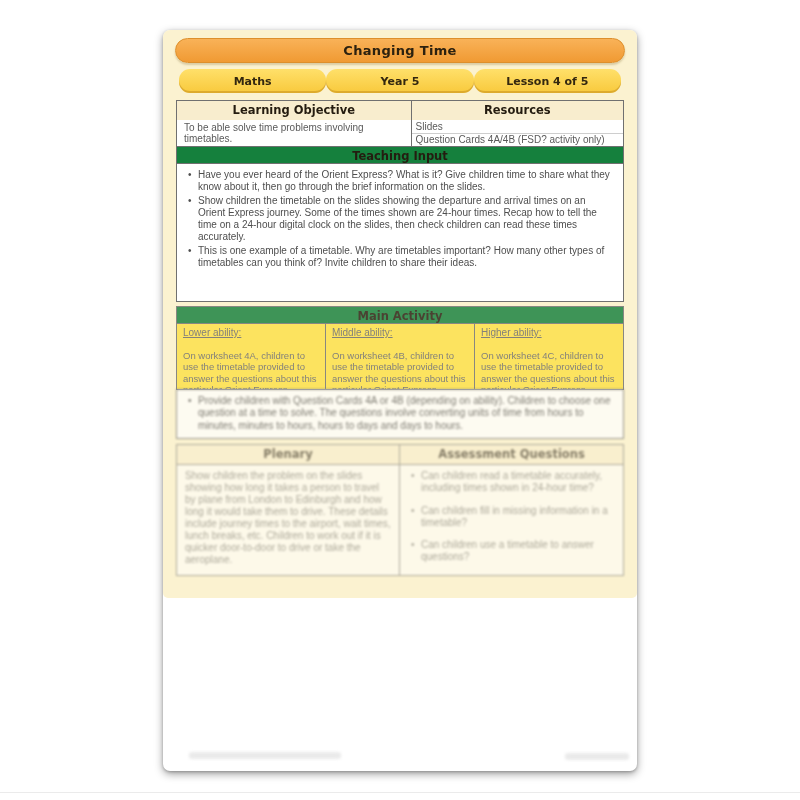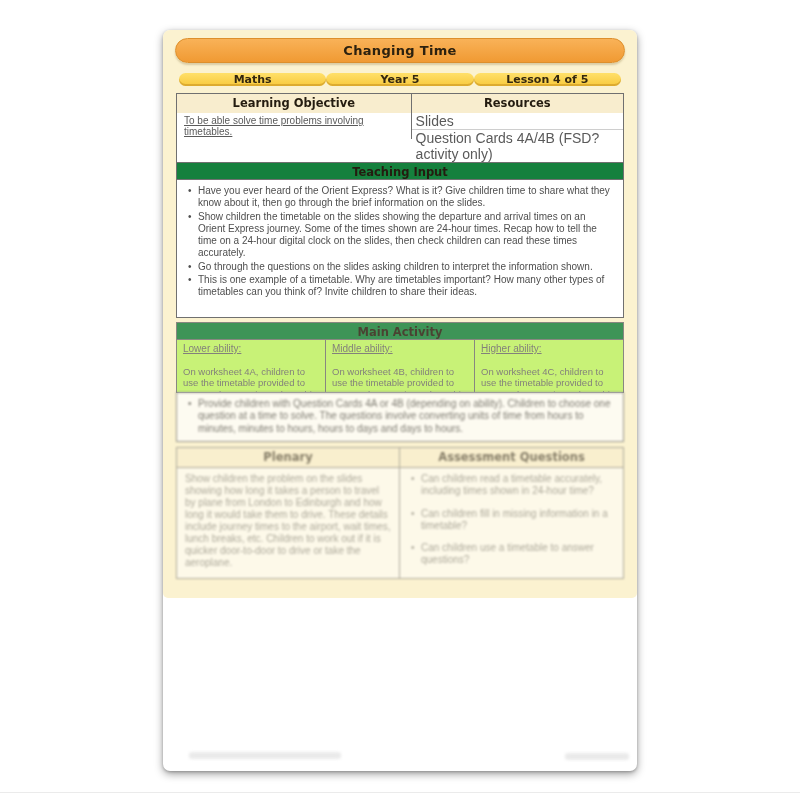--- a/index.html
+++ b/index.html
@@ -36,22 +36,21 @@
     box-shadow:0 2px 2px rgba(120,90,30,.25);
     display:flex; align-items:center; justify-content:center;
     font-weight:bold; font-size:13px; letter-spacing:.3px;
     color:#2c210f;
     font-family:"DejaVu Sans", sans-serif;
   }
   
   .pills {
     margin:6px 16px 0;
     display:flex; gap:0;
-    height:17px;
-    align-items:flex-end;
+    height:24px;
   }
   .pill {
     flex:1;
     border-radius:11px;
     background:linear-gradient(#ffe06a, #f8c93c);
     box-shadow:inset 0 -2px 0 rgba(193,140,27,.5);
     display:flex; align-items:center; justify-content:center;
     font-weight:bold; font-size:11px;
     color:#33270f;
     font-family:"DejaVu Sans", sans-serif;
@@ -67,27 +66,26 @@
     font-family:"DejaVu Sans", sans-serif;
   }
   .brow { display:flex; background:#fff; }
   .col-left { width:52.6%; border-right:1px solid #707070; }
   .col-right { width:47.4%; }
   .obj-cell {
     display:flex; align-items:center;
     padding:4px 7px;
     font-size:10px; color:#5a5a5a;
     height:26px;
-    text-decoration:underline;
   }
   .res-cell { display:flex; flex-direction:column; justify-content:stretch; }
   .res-item {
     flex:1; display:flex; align-items:center;
     padding:0 4px;
-    font-size:14px; color:#5a5a5a;
+    font-size:10px; color:#5a5a5a;
     border-bottom:1px solid #cecece;
   }
   .res-item:last-child { border-bottom:none; }
   .sec-head {
     background:#15803d;
     height:18px; line-height:18px;
     text-align:center; font-weight:bold; font-size:11.5px;
     color:#241c10;
     font-family:"DejaVu Sans", sans-serif;
   }
@@ -100,21 +98,21 @@
     margin-bottom:1px;
   }
   .bullet::before {
     content:"\2022";
     position:absolute; left:3px; top:0;
     font-size:10px; color:#4e4e4e;
   }
   .gap4 { height:4px; }
   .gap5 { height:5px; }
   
-  .ma-cols { display:flex; background:#bef264; height:54px; }
+  .ma-cols { display:flex; background:#fde047; height:67px; }
   .ma-col {
     flex:1;
     padding:3px 6px;
     border-right:1px solid #707070;
     font-size:9.5px; line-height:11.5px; color:#696969;
     overflow:hidden;
   }
   .ma-col:last-child { border-right:none; }
   .ma-heading { text-decoration:underline; margin-bottom:11px; font-size:10px; }
   
@@ -182,21 +180,20 @@
           <div class="res-item">Slides</div>
           <div class="res-item">Question Cards 4A/4B (FSD? activity only)</div>
         </div>
       </div>
     </div>
 
     <div class="attach sec-head">Teaching Input</div>
     <div class="attach body-box" style="height:139px;">
       <div class="bullet">Have you ever heard of the Orient Express? What is it? Give children time to share what they know about it, then go through the brief information on the slides.</div>
       <div class="bullet">Show children the timetable on the slides showing the departure and arrival times on an Orient Express journey. Some of the times shown are 24-hour times. Recap how to tell the time on a 24-hour digital clock on the slides, then check children can read these times accurately.</div>
-      <div class="bullet">Go through the questions on the slides asking children to interpret the information shown.</div>
       <div class="bullet">This is one example of a timetable. Why are timetables important? How many other types of timetables can you think of? Invite children to share their ideas.</div>
     </div>
 
     <div class="gap4"></div>
 
     <div class="blur1">
       <div class="attach sec-head" style="margin-top:0;">Main Activity</div>
       <div class="attach ma-cols">
         <div class="ma-col">
           <div class="ma-heading">Lower ability:</div>

